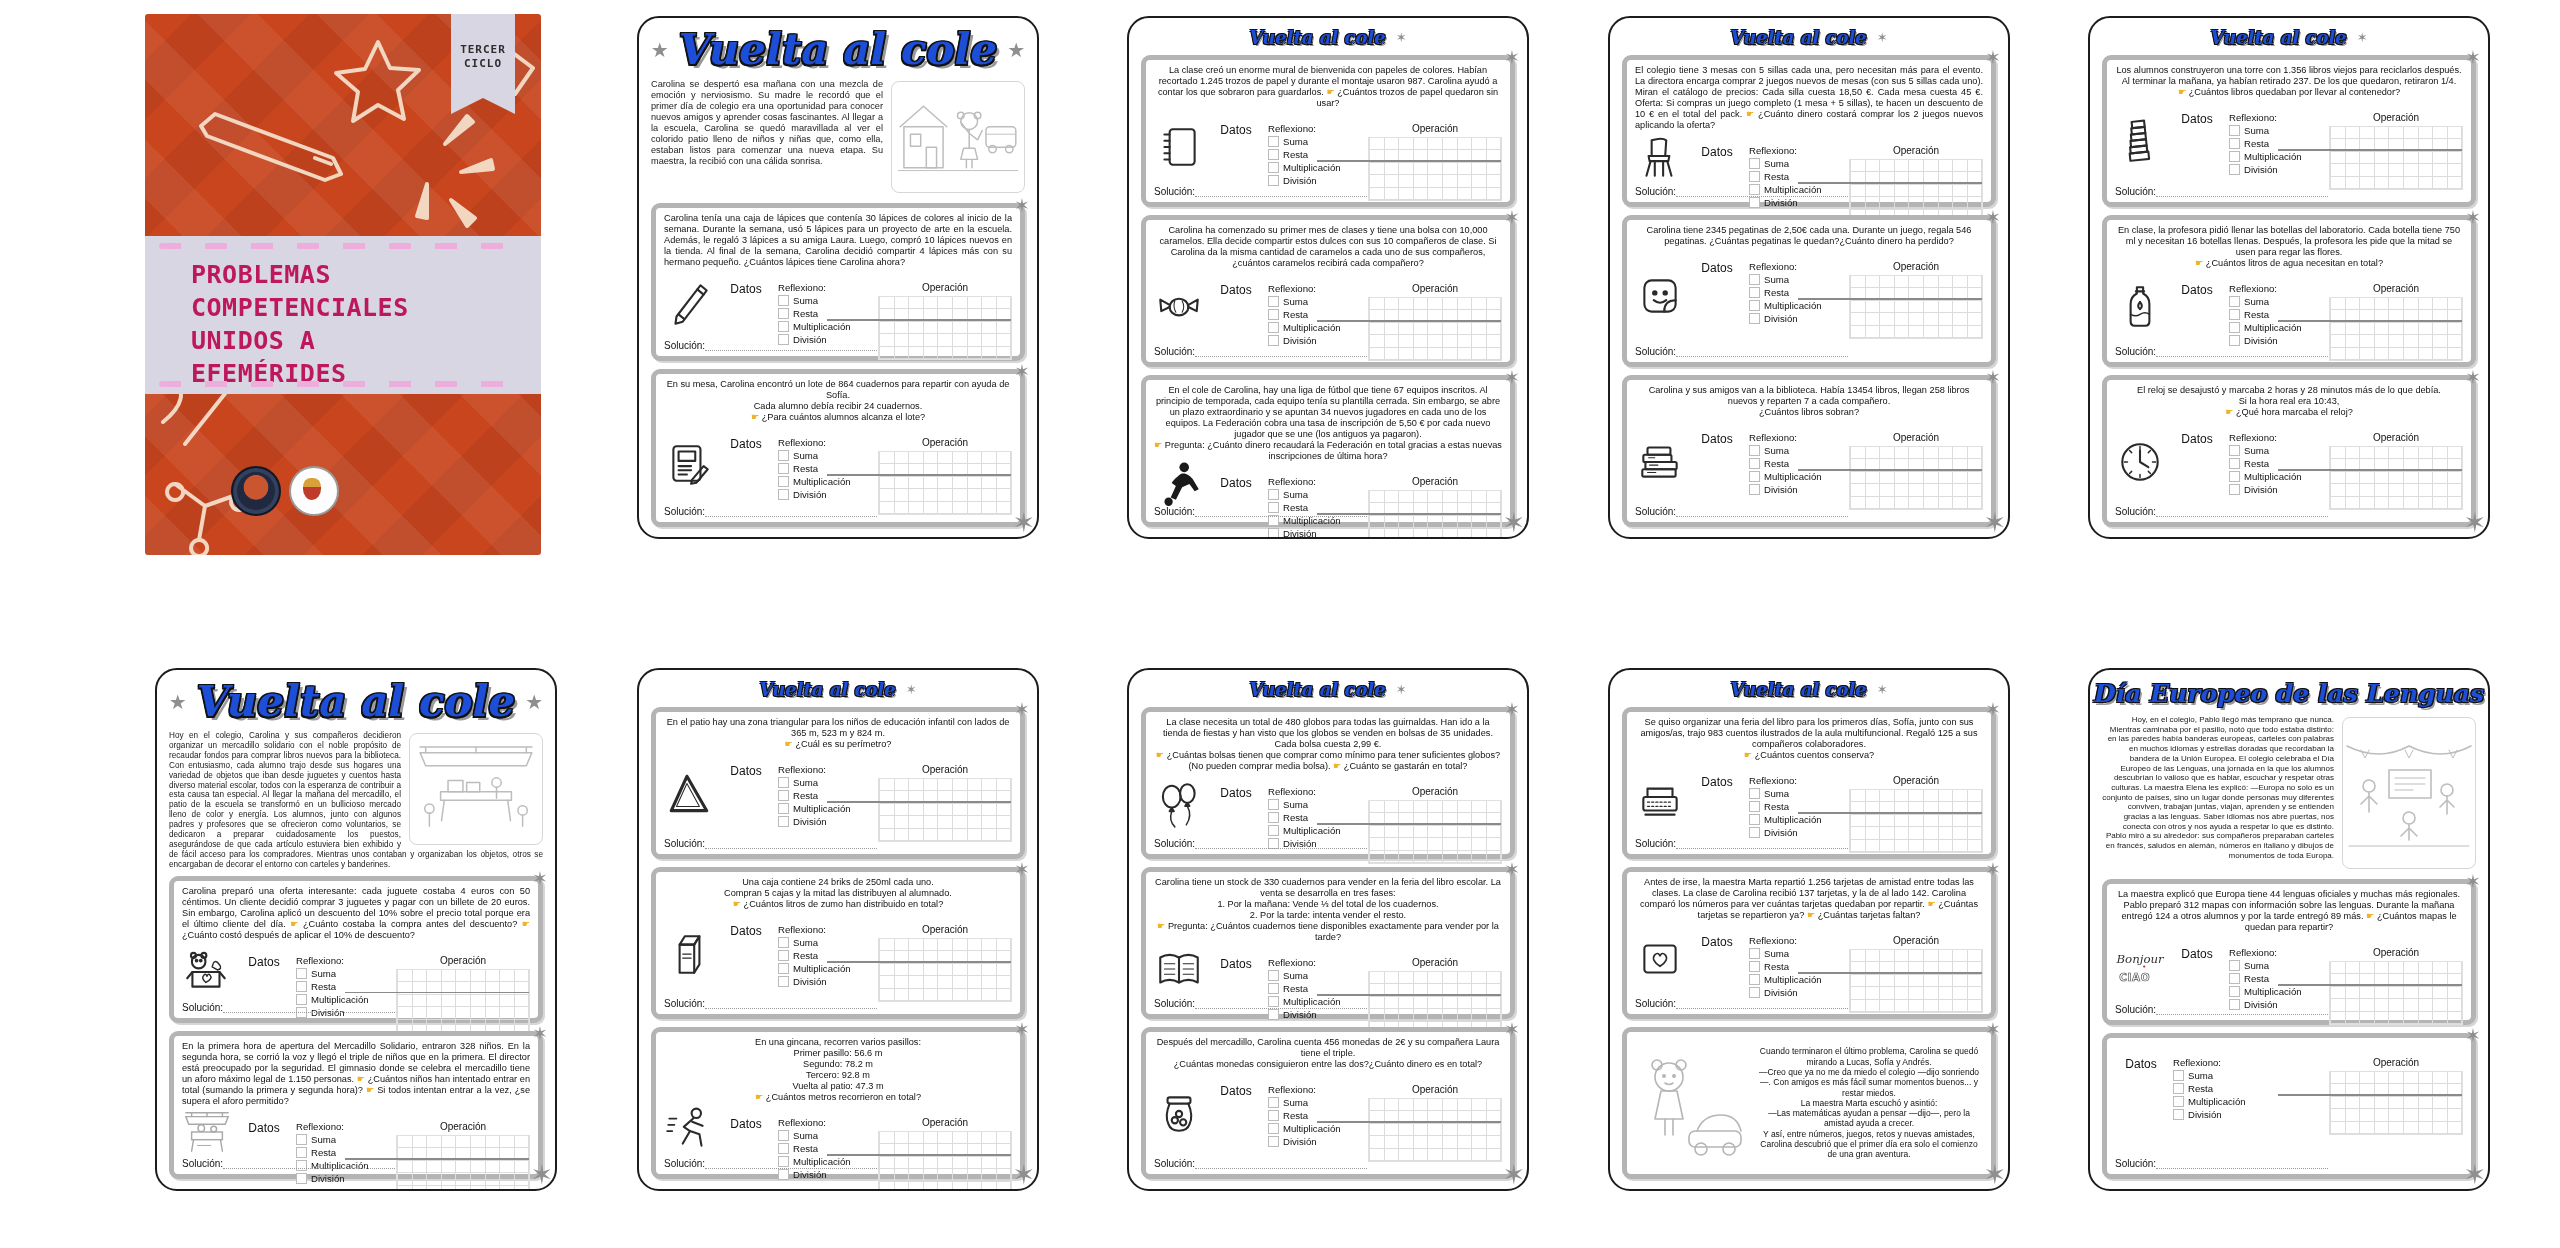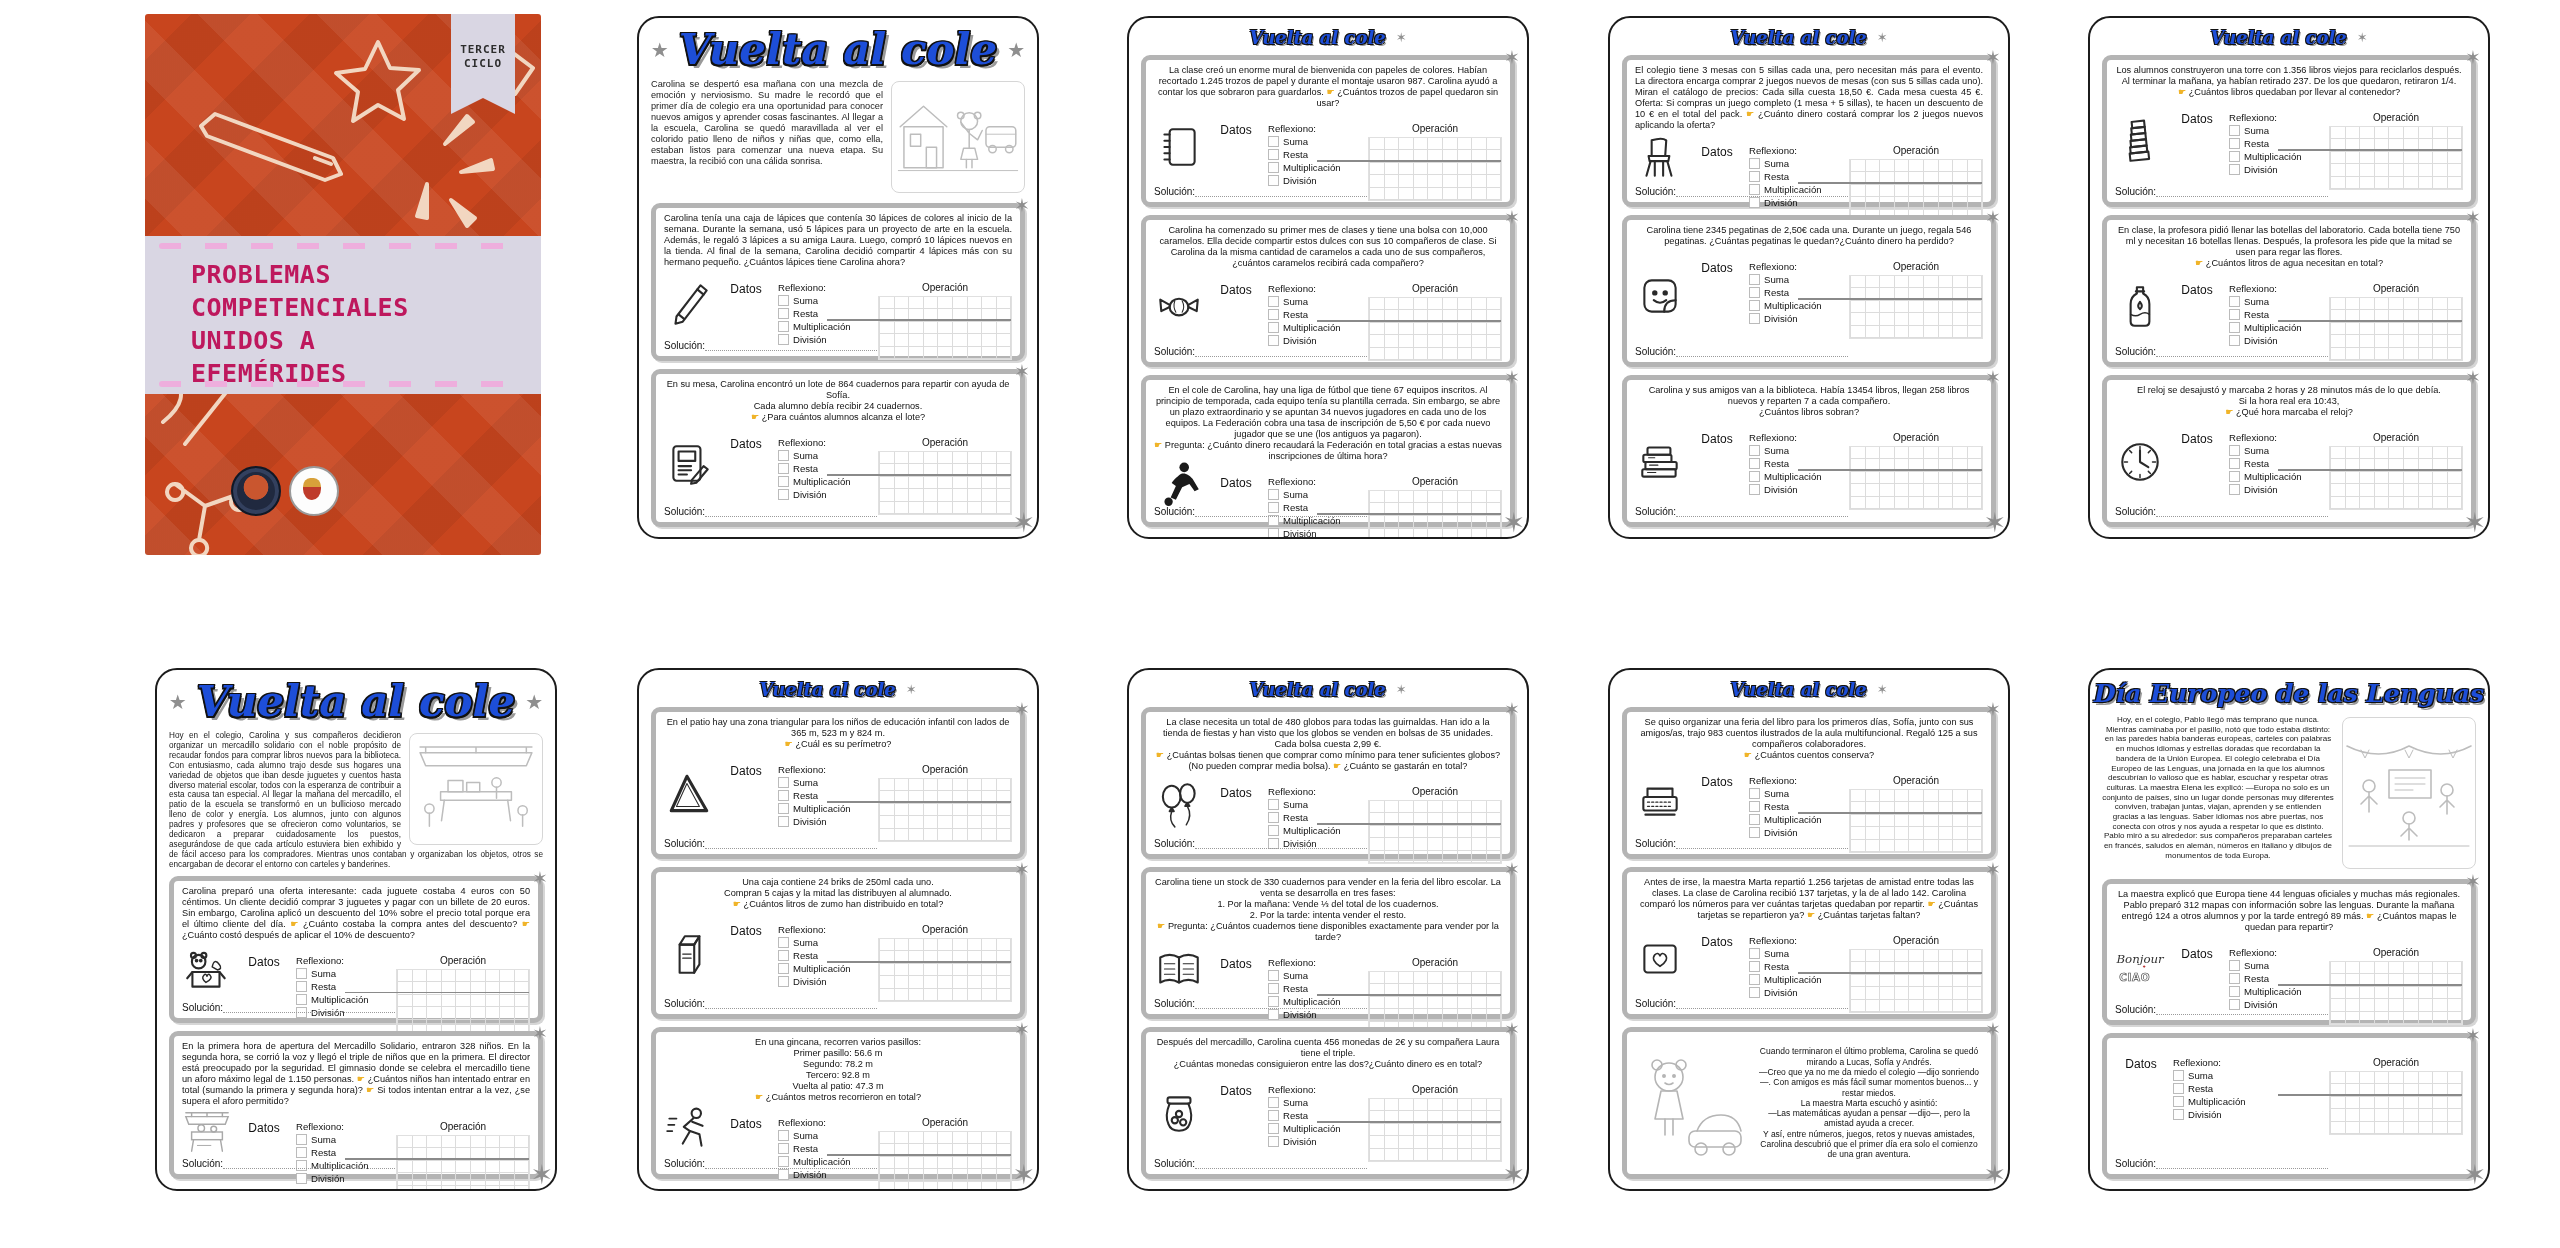--- a/index.html
+++ b/index.html
@@ -44,21 +44,21 @@
     text-shadow:-1.2px -1.2px 0 #111,1.2px -1.2px 0 #111,-1.2px 1.2px 0 #111,1.2px 1.2px 0 #111,2.5px 2.5px 0 #9a9a9a;}
   .t-small{font-size:18px;line-height:22px;
     text-shadow:-1px -1px 0 #111,1px -1px 0 #111,-1px 1px 0 #111,1px 1px 0 #111,2px 2px 0 #9a9a9a;}
   .deco-star{color:#8f8f8f;text-shadow:none;font-style:normal;font-size:20px;line-height:20px;}
   .deco-star.sm{font-size:13px;}
 
   .intro{font-size:9.2px;line-height:11px;text-align:justify;color:#1a1a1a;}
   .intro .illus{float:right;width:132px;height:110px;margin:2px 0 4px 8px;border:1px solid #d6d6d6;border-radius:8px;
     display:flex;align-items:center;justify-content:center;background:#fff;}
   .dense .intro{font-size:8.2px;line-height:9.9px;}
-  .c-intro .intro{text-align:center;font-size:8px;line-height:9.7px;}
+  .c-intro .intro{text-align:right;font-size:8px;line-height:9.7px;}
 
   .problems{display:flex;flex-direction:column;gap:8px;flex:1;min-height:0;}
   .problem{position:relative;flex:1;min-height:0;border:5px solid #b4b4b4;border-radius:9px;
     box-shadow:2px 2px 0 #d6d6d6;padding:5px 8px 5px;display:flex;flex-direction:column;background:#fff;}
   .problem .star-tr{position:absolute;top:-14px;right:-10px;color:#8f8f8f;font-size:19px;}
   .ptext{margin:0;font-size:9.2px;line-height:11px;text-align:center;white-space:pre-line;font-weight:500;}
   .ptext.just{text-align:justify;}
   .hand{color:#f0b429;}
   .scaffold{display:flex;align-items:flex-start;gap:6px;flex:1;min-height:0;margin-top:2px;}
   .icon{width:50px;min-width:50px;height:54px;align-self:center;display:flex;align-items:center;justify-content:center;}

